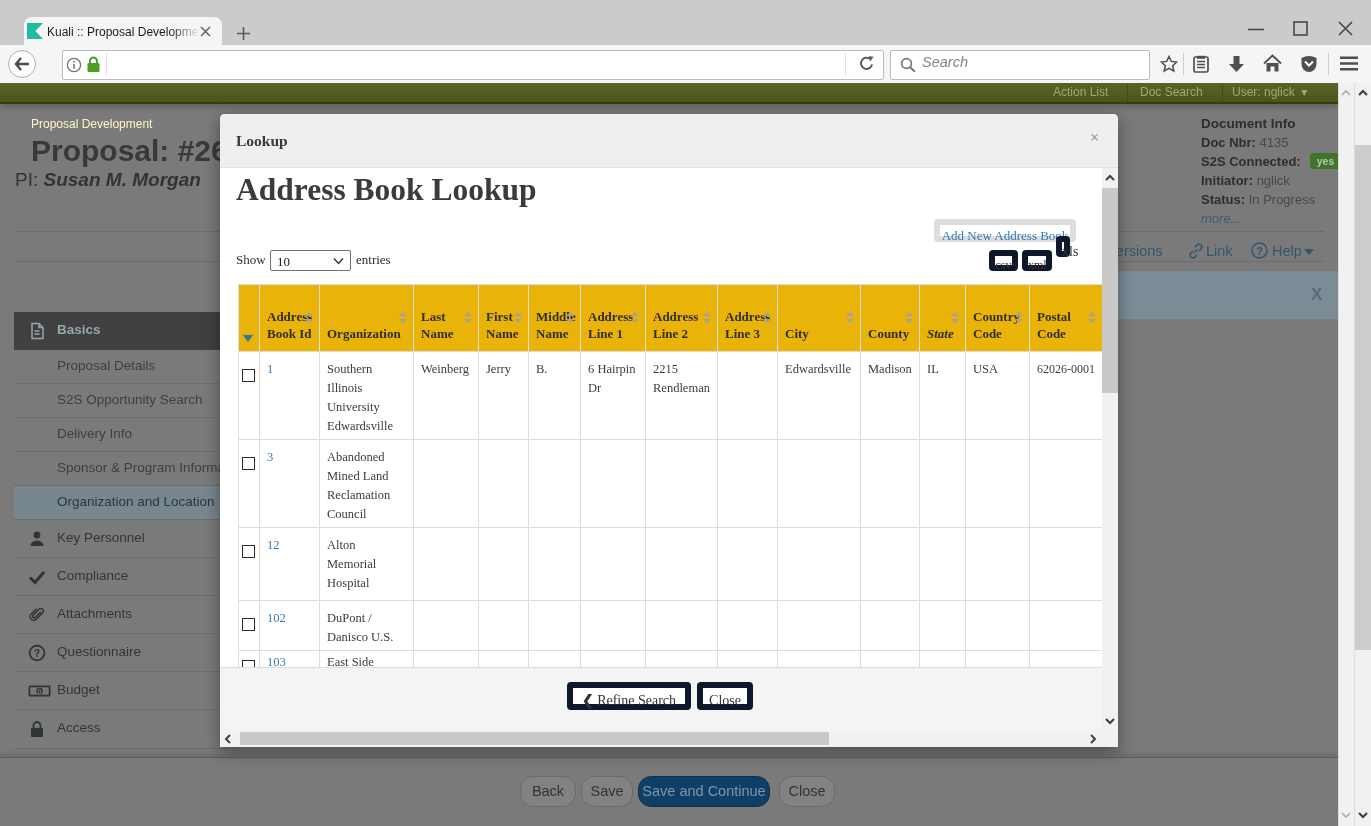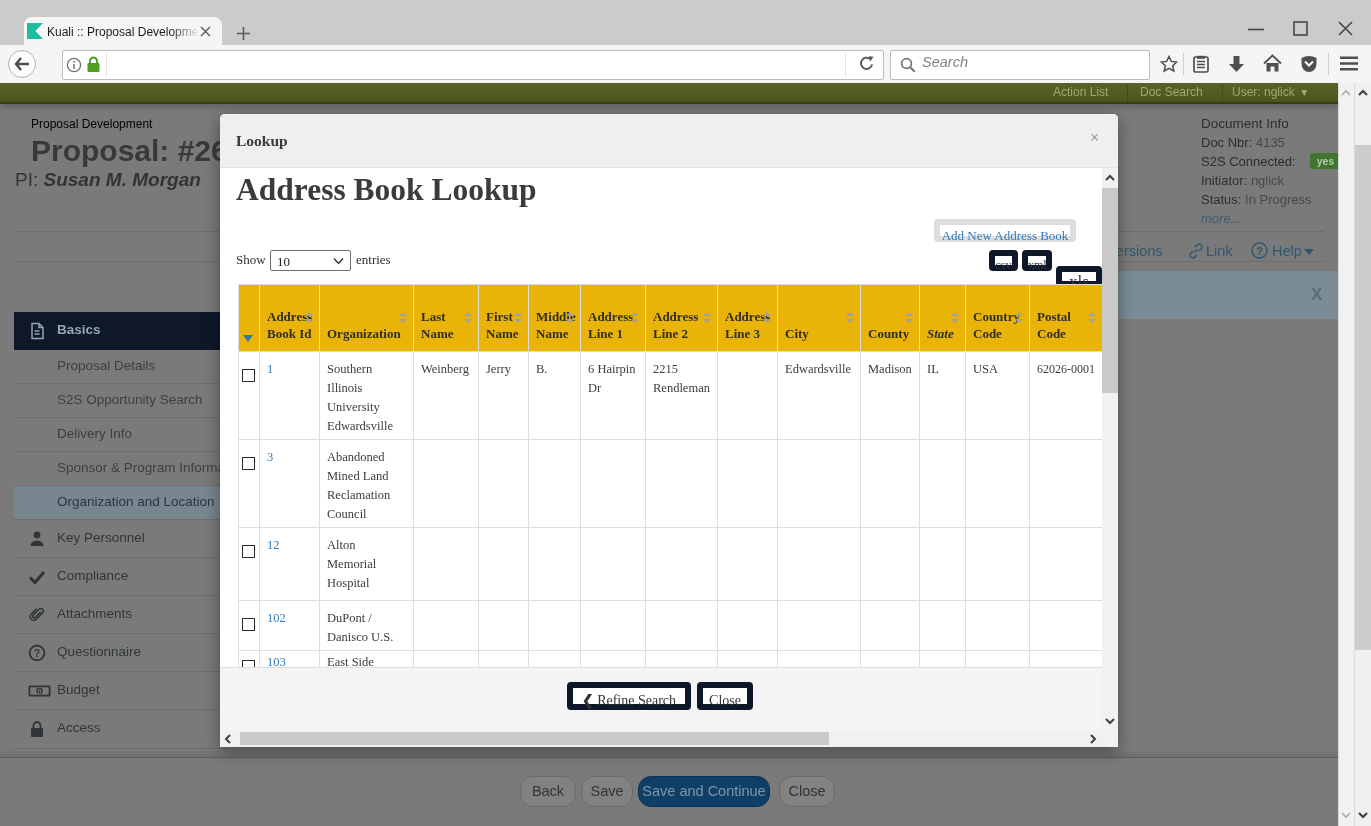--- a/index.html
+++ b/index.html
@@ -27,21 +27,21 @@
   .olivelink { position:absolute; top:2px; font-size:12px; color:#a3a774; }
   .olivesep { position:absolute; top:2px; width:1px; height:17px; background:#454a12; }
   .hline { position:absolute; height:1px; background:#6c6c6c; }
 
   
   .navrow { position:absolute; left:14px; width:214px; border-bottom:1px solid #6e6e6e; font-size:13.5px; color:#3c4043; }
   .navrow .lbl { position:absolute; left:43px; }
   .navicon { position:absolute; left:14px; top:50%; transform:translateY(-50%); width:18px; height:18px; }
 
   
-  .di-label { font-weight:normal; color:#2e2e2e; }
+  .di-label { font-weight:bold; color:#2e2e2e; }
   .di-val { color:#484848; }
   .diline { position:absolute; left:1201px; font-size:13px; white-space:nowrap; }
 
   
   .pgbtn { position:absolute; top:693px; height:31px; background:#828282; border:1px solid #6b6b6b; border-radius:13px; font-size:14.5px; color:#333; text-align:center; line-height:29px; }
 
   
   #sb1 { left:1338px; top:83px; width:16px; height:743px; background:#f1f1f1; border-left:1px solid #dcdcdc; }
   #sb2 { left:1354px; top:83px; width:17px; height:743px; background:#f0f0f0; border-left:1px solid #dcdcdc; }
   .chev { position:absolute; width:10px; height:10px; }
@@ -146,21 +146,21 @@
   </svg>
 
   <div class="abs" id="page">
     <div class="abs" id="olivebar"></div>
     <div class="olivelink" style="left:1053px">Action List</div>
     <div class="olivesep" style="left:1127px"></div>
     <div class="olivelink" style="left:1140px">Doc Search</div>
     <div class="olivesep" style="left:1222px"></div>
     <div class="olivelink" style="left:1232px">User: nglick &nbsp;▾</div>
 
-    <div class="abs" style="left:31px;top:34px;font-size:12px;color:#000000">Proposal Development</div>
+    <div class="abs" style="left:31px;top:34px;font-size:12px;color:#fef9c3">Proposal Development</div>
     <div class="abs" style="left:31px;top:51px;font-size:30px;font-weight:bold;color:#393939;white-space:nowrap">Proposal: #2658</div>
     <div class="abs" style="left:15px;top:86px;font-size:19px;color:#333">PI: <i style="font-weight:bold">Susan M. Morgan</i></div>
     <div class="hline" style="left:14px;top:148px;width:1310px"></div>
     <div class="hline" style="left:14px;top:178px;width:1310px"></div>
 
     <div class="diline" style="top:33px"><span class="di-label" style="font-size:13.5px">Document Info</span></div>
     <div class="diline" style="top:52px"><span class="di-label">Doc Nbr:</span> <span class="di-val">4135</span></div>
     <div class="diline" style="top:71px"><span class="di-label">S2S Connected:</span></div>
     <div class="abs" style="left:1310px;top:70px;width:31px;height:16px;background:#40742f;border-radius:3px;color:#b4c9ae;font-size:10.5px;font-weight:bold;text-align:center;line-height:16px">yes</div>
     <div class="diline" style="top:90px"><span class="di-label">Initiator:</span> <span class="di-val">nglick</span></div>
@@ -175,21 +175,21 @@
     <svg class="abs" style="left:1251px;top:159px" width="17" height="17" viewBox="0 0 17 17">
       <circle cx="8.5" cy="8.5" r="7.5" fill="none" stroke="#32576d" stroke-width="1.5"></circle>
       <text x="8.5" y="12.5" text-anchor="middle" font-size="11" font-weight="bold" fill="#32576d" font-family="Liberation Sans">?</text>
     </svg>
     <div class="abs" style="left:1272px;top:160px;font-size:14.5px;color:#32576d">Help</div>
     <div class="abs" style="left:1304px;top:166px;border-left:5px solid transparent;border-right:5px solid transparent;border-top:6px solid #32576d"></div>
 
     <div class="abs" style="left:230px;top:188px;width:1108px;height:48px;background:#7b8c97"></div>
     <div class="abs" style="left:1311px;top:202px;font-size:17px;font-weight:bold;color:#5b6c77">X</div>
 
-    <div class="navrow" style="top:229px;height:38px;background:#0f172a;border-bottom:none;color:#93a7ae;font-weight:bold">
+    <div class="navrow" style="top:229px;height:38px;background:#404040;border-bottom:none;color:#93a7ae;font-weight:bold">
       <svg class="navicon" viewBox="0 0 18 18">
           <path d="M4 1.5 h7 l4 4 v11 h-11 Z M11 1.5 v4 h4" fill="none" stroke="#93a7ae" stroke-width="1.5"></path>
           <path d="M6.5 9 h5 M6.5 12 h5" stroke="#93a7ae" stroke-width="1.3"></path>
         </svg>
       <span class="lbl" style="top:10px">Basics</span>
     </div>
     <div class="navrow" style="top:267px;height:34px">
         <span class="lbl" style="top:8px">Proposal Details</span>
       </div>
     <div class="navrow" style="top:301px;height:34px">
@@ -281,21 +281,21 @@
       <div class="abs" style="left:16px;top:84px;font-size:13px;color:#2f2f2f">Show</div>
       <div class="abs" style="left:50px;top:82px;width:81px;height:21px;border:1px solid #707070;border-radius:2px;background:#fff">
         <span style="position:absolute;left:6px;top:3px;font-size:13px;color:#222">10</span>
         <svg style="position:absolute;right:6px;top:6px" width="11" height="8" viewBox="0 0 11 8">
             <path d="M1 1.5 L5.5 6.5 L10 1.5" fill="none" stroke="#333" stroke-width="1.4"></path>
           </svg>
       </div>
       <div class="abs" style="left:136px;top:84px;font-size:13px;color:#2f2f2f">entries</div>
       <div class="btn" style="left:769px;top:82px;width:29px;height:21px;font-size:12px;line-height:19px">csv</div>
       <div class="btn" style="left:802px;top:82px;width:30px;height:21px;font-size:12px;line-height:19px">xml</div>
-      <div class="btn" style="left:836px;top:98px;width:46px;height:21px;font-size:17px;line-height:19px">xls</div>
+      <div class="btn" style="left:836px;top:68px;width:14px;height:21px;font-size:14px;line-height:19px">xls</div>
 
       <table id="ltable">
         <colgroup>
           <col style="width:21px">
             <col style="width:60px">
             <col style="width:94px">
             <col style="width:65px">
           <col style="width:50px">
             <col style="width:52px">
             <col style="width:65px">

